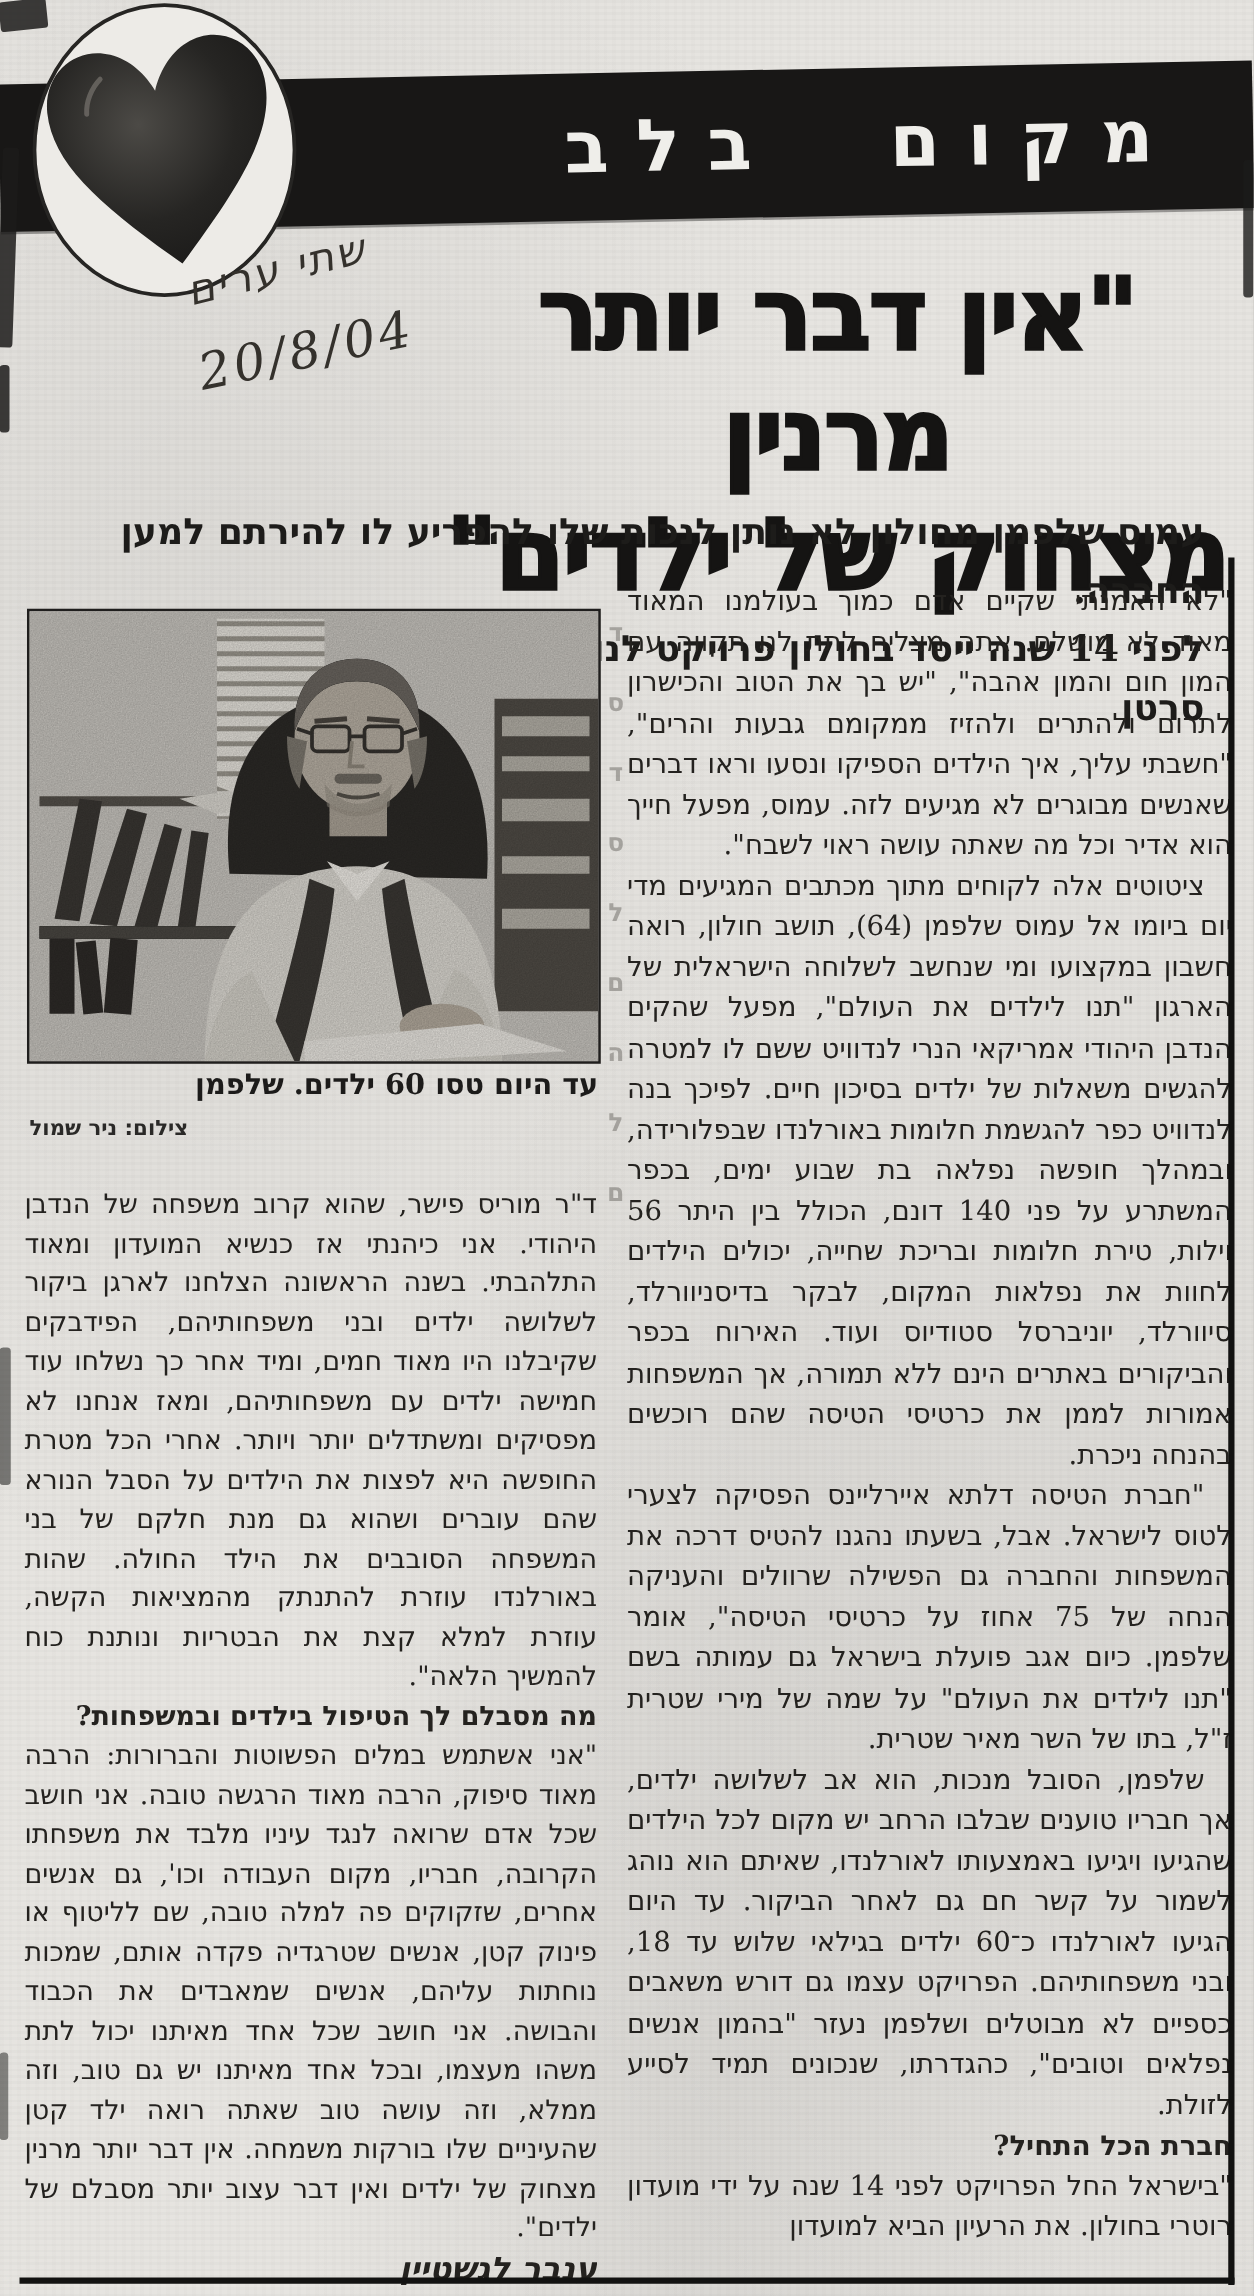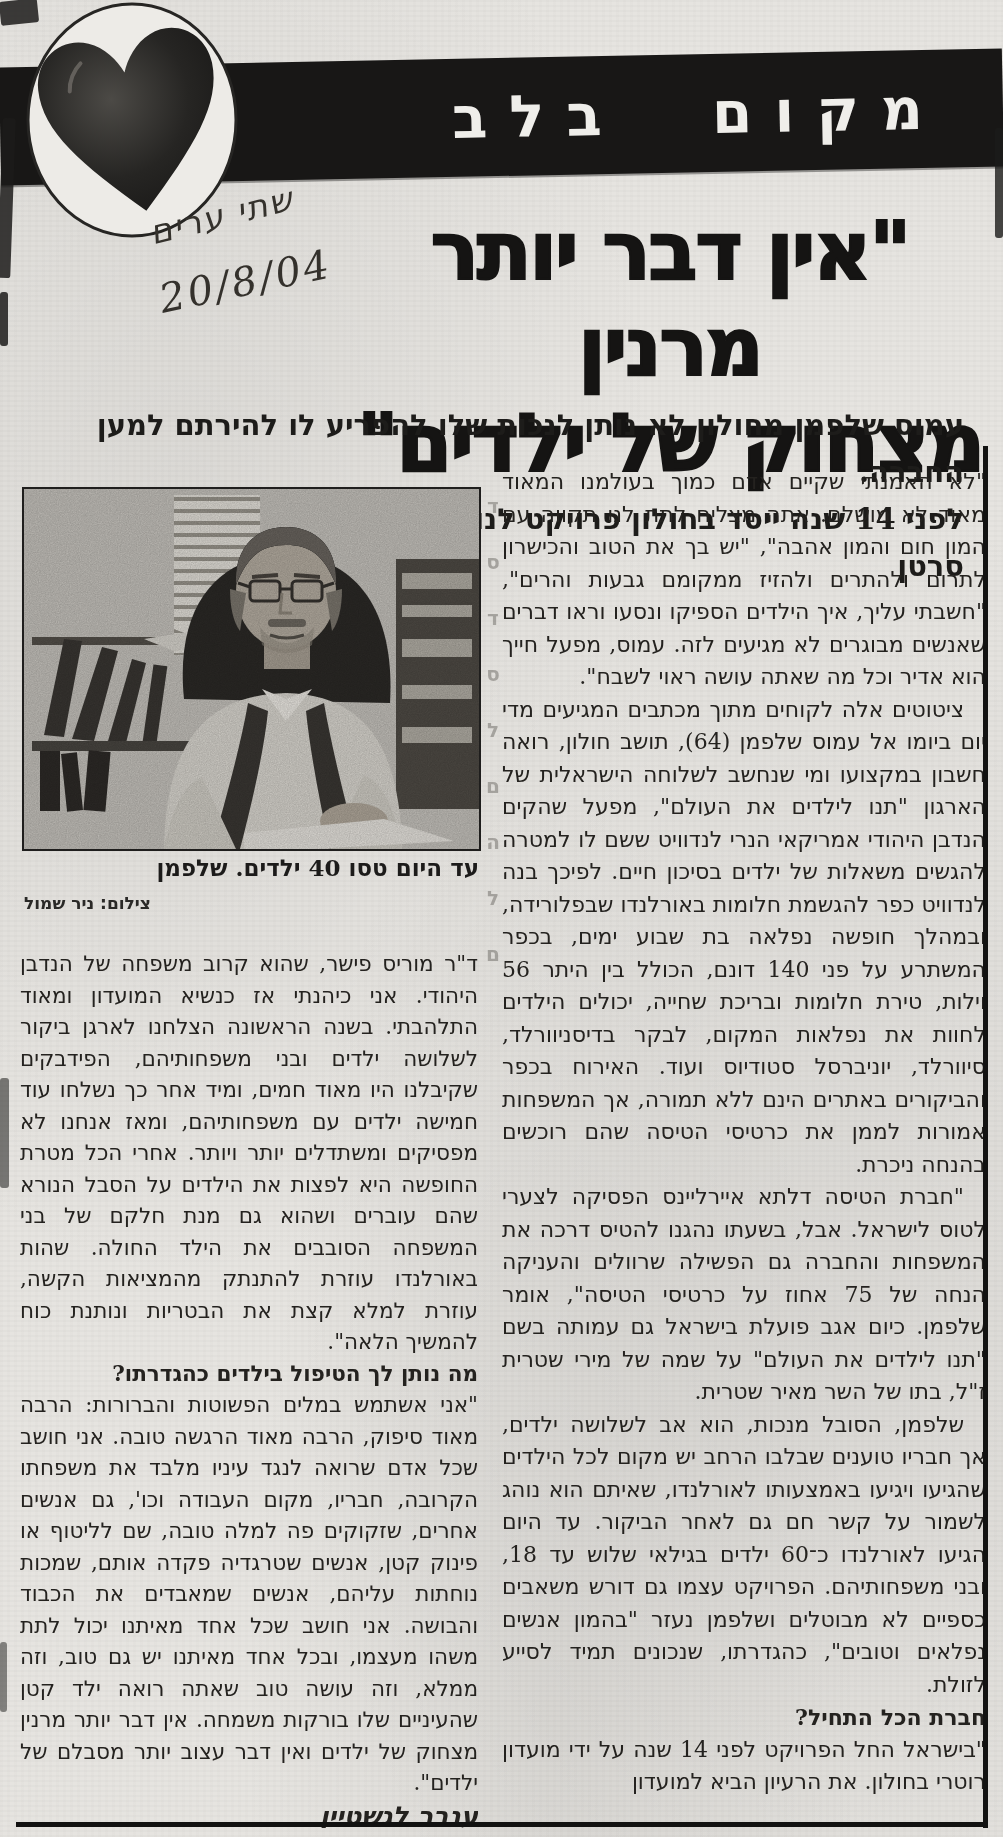--- a/index.html
+++ b/index.html
@@ -215,21 +215,21 @@
       <path d="M140 360 C148 318 160 296 178 288 L212 360 Z" fill="#d3d0c8"></path>
       <path d="M378 360 C370 316 358 294 340 286 L306 360 Z" fill="#d3d0c8"></path>
       <ellipse cx="330" cy="332" rx="34" ry="18" fill="#b3aa9d"></ellipse>
 
       <polygon points="220,344 360,330 430,352 290,360 220,360" fill="#e9e6e0"></polygon>
 
       <rect width="455" height="360" filter="url(#grain)" opacity="0.22"></rect>
     </svg>
   </div>
 
-  <div id="photo-caption" class="abs">עד היום טסו 40 ילדים. שלפמן</div>
+  <div id="photo-caption" class="abs">עד היום טסו 60 ילדים. שלפמן</div>
   <div id="photo-credit" class="abs">צילום: ניר שמול</div>
 
   <div id="bleed" class="abs">ד
 ס
 ד
 ס
 ל
 ם
 ה
 ל
@@ -239,21 +239,21 @@
     <p class="noindent">"לא האמנתי שקיים אדם כמוך בעולמנו המאוד מאוד לא מושלם. אתה מצליח לתת לנו תקווה עם המון חום והמון אהבה", "יש בך את הטוב והכישרון לתרום ולהתרים ולהזיז ממקומם גבעות והרים", "חשבתי עליך, איך הילדים הספיקו ונסעו וראו דברים שאנשים מבוגרים לא מגיעים לזה. עמוס, מפעל חייך הוא אדיר וכל מה שאתה עושה ראוי לשבח".</p>
     <p>ציטוטים אלה לקוחים מתוך מכתבים המגיעים מדי יום ביומו אל עמוס שלפמן (64), תושב חולון, רואה חשבון במקצועו ומי שנחשב לשלוחה הישראלית של הארגון "תנו לילדים את העולם", מפעל שהקים הנדבן היהודי אמריקאי הנרי לנדוויט ששם לו למטרה להגשים משאלות של ילדים בסיכון חיים. לפיכך בנה לנדוויט כפר להגשמת חלומות באורלנדו שבפלורידה, ובמהלך חופשה נפלאה בת שבוע ימים, בכפר המשתרע על פני 140 דונם, הכולל בין היתר 56 וילות, טירת חלומות ובריכת שחייה, יכולים הילדים לחוות את נפלאות המקום, לבקר בדיסניוורלד, סיוורלד, יוניברסל סטודיוס ועוד. האירוח בכפר והביקורים באתרים הינם ללא תמורה, אך המשפחות אמורות לממן את כרטיסי הטיסה שהם רוכשים בהנחה ניכרת.</p>
     <p>"חברת הטיסה דלתא איירליינס הפסיקה לצערי לטוס לישראל. אבל, בשעתו נהגנו להטיס דרכה את המשפחות והחברה גם הפשילה שרוולים והעניקה הנחה של 75 אחוז על כרטיסי הטיסה", אומר שלפמן. כיום אגב פועלת בישראל גם עמותה בשם "תנו לילדים את העולם" על שמה של מירי שטרית ז"ל, בתו של השר מאיר שטרית.</p>
     <p>שלפמן, הסובל מנכות, הוא אב לשלושה ילדים, אך חבריו טוענים שבלבו הרחב יש מקום לכל הילדים שהגיעו ויגיעו באמצעותו לאורלנדו, שאיתם הוא נוהג לשמור על קשר חם גם לאחר הביקור. עד היום הגיעו לאורלנדו כ־60 ילדים בגילאי שלוש עד 18, ובני משפחותיהם. הפרויקט עצמו גם דורש משאבים כספיים לא מבוטלים ושלפמן נעזר "בהמון אנשים נפלאים וטובים", כהגדרתו, שנכונים תמיד לסייע לזולת.</p>
     <p class="q">חברת הכל התחיל?</p>
     <p class="noindent">"בישראל החל הפרויקט לפני 14 שנה על ידי מועדון רוטרי בחולון. את הרעיון הביא למועדון</p>
   </div>
 
   <div id="col-left" class="abs col">
     <p class="noindent">ד"ר מוריס פישר, שהוא קרוב משפחה של הנדבן היהודי. אני כיהנתי אז כנשיא המועדון ומאוד התלהבתי. בשנה הראשונה הצלחנו לארגן ביקור לשלושה ילדים ובני משפחותיהם, הפידבקים שקיבלנו היו מאוד חמים, ומיד אחר כך נשלחו עוד חמישה ילדים עם משפחותיהם, ומאז אנחנו לא מפסיקים ומשתדלים יותר ויותר. אחרי הכל מטרת החופשה היא לפצות את הילדים על הסבל הנורא שהם עוברים ושהוא גם מנת חלקם של בני המשפחה הסובבים את הילד החולה. שהות באורלנדו עוזרת להתנתק מהמציאות הקשה, עוזרת למלא קצת את הבטריות ונותנת כוח להמשיך הלאה".</p>
-    <p class="q">מה נותן לך הטיפול בילדים כהגדרתו?</p>
+    <p class="q">מה מסבלם לך הטיפול בילדים ובמשפחות?</p>
     <p class="noindent">"אני אשתמש במלים הפשוטות והברורות: הרבה מאוד סיפוק, הרבה מאוד הרגשה טובה. אני חושב שכל אדם שרואה לנגד עיניו מלבד את משפחתו הקרובה, חבריו, מקום העבודה וכו', גם אנשים אחרים, שזקוקים פה למלה טובה, שם לליטוף או פינוק קטן, אנשים שטרגדיה פקדה אותם, שמכות נוחתות עליהם, אנשים שמאבדים את הכבוד והבושה. אני חושב שכל אחד מאיתנו יכול לתת משהו מעצמו, ובכל אחד מאיתנו יש גם טוב, וזה ממלא, וזה עושה טוב שאתה רואה ילד קטן שהעיניים שלו בורקות משמחה. אין דבר יותר מרנין מצחוק של ילדים ואין דבר עצוב יותר מסבלם של ילדים".</p>
     <p id="signature">ענבר לגשטיין</p>
   </div>
 
   <div id="frame-right" class="abs"></div>
   <div id="frame-bottom" class="abs"></div>
 
   <div id="sm1" class="abs smudge"></div>
   <div id="sm2" class="abs smudge"></div>
   <div id="sm3" class="abs smudge"></div>

